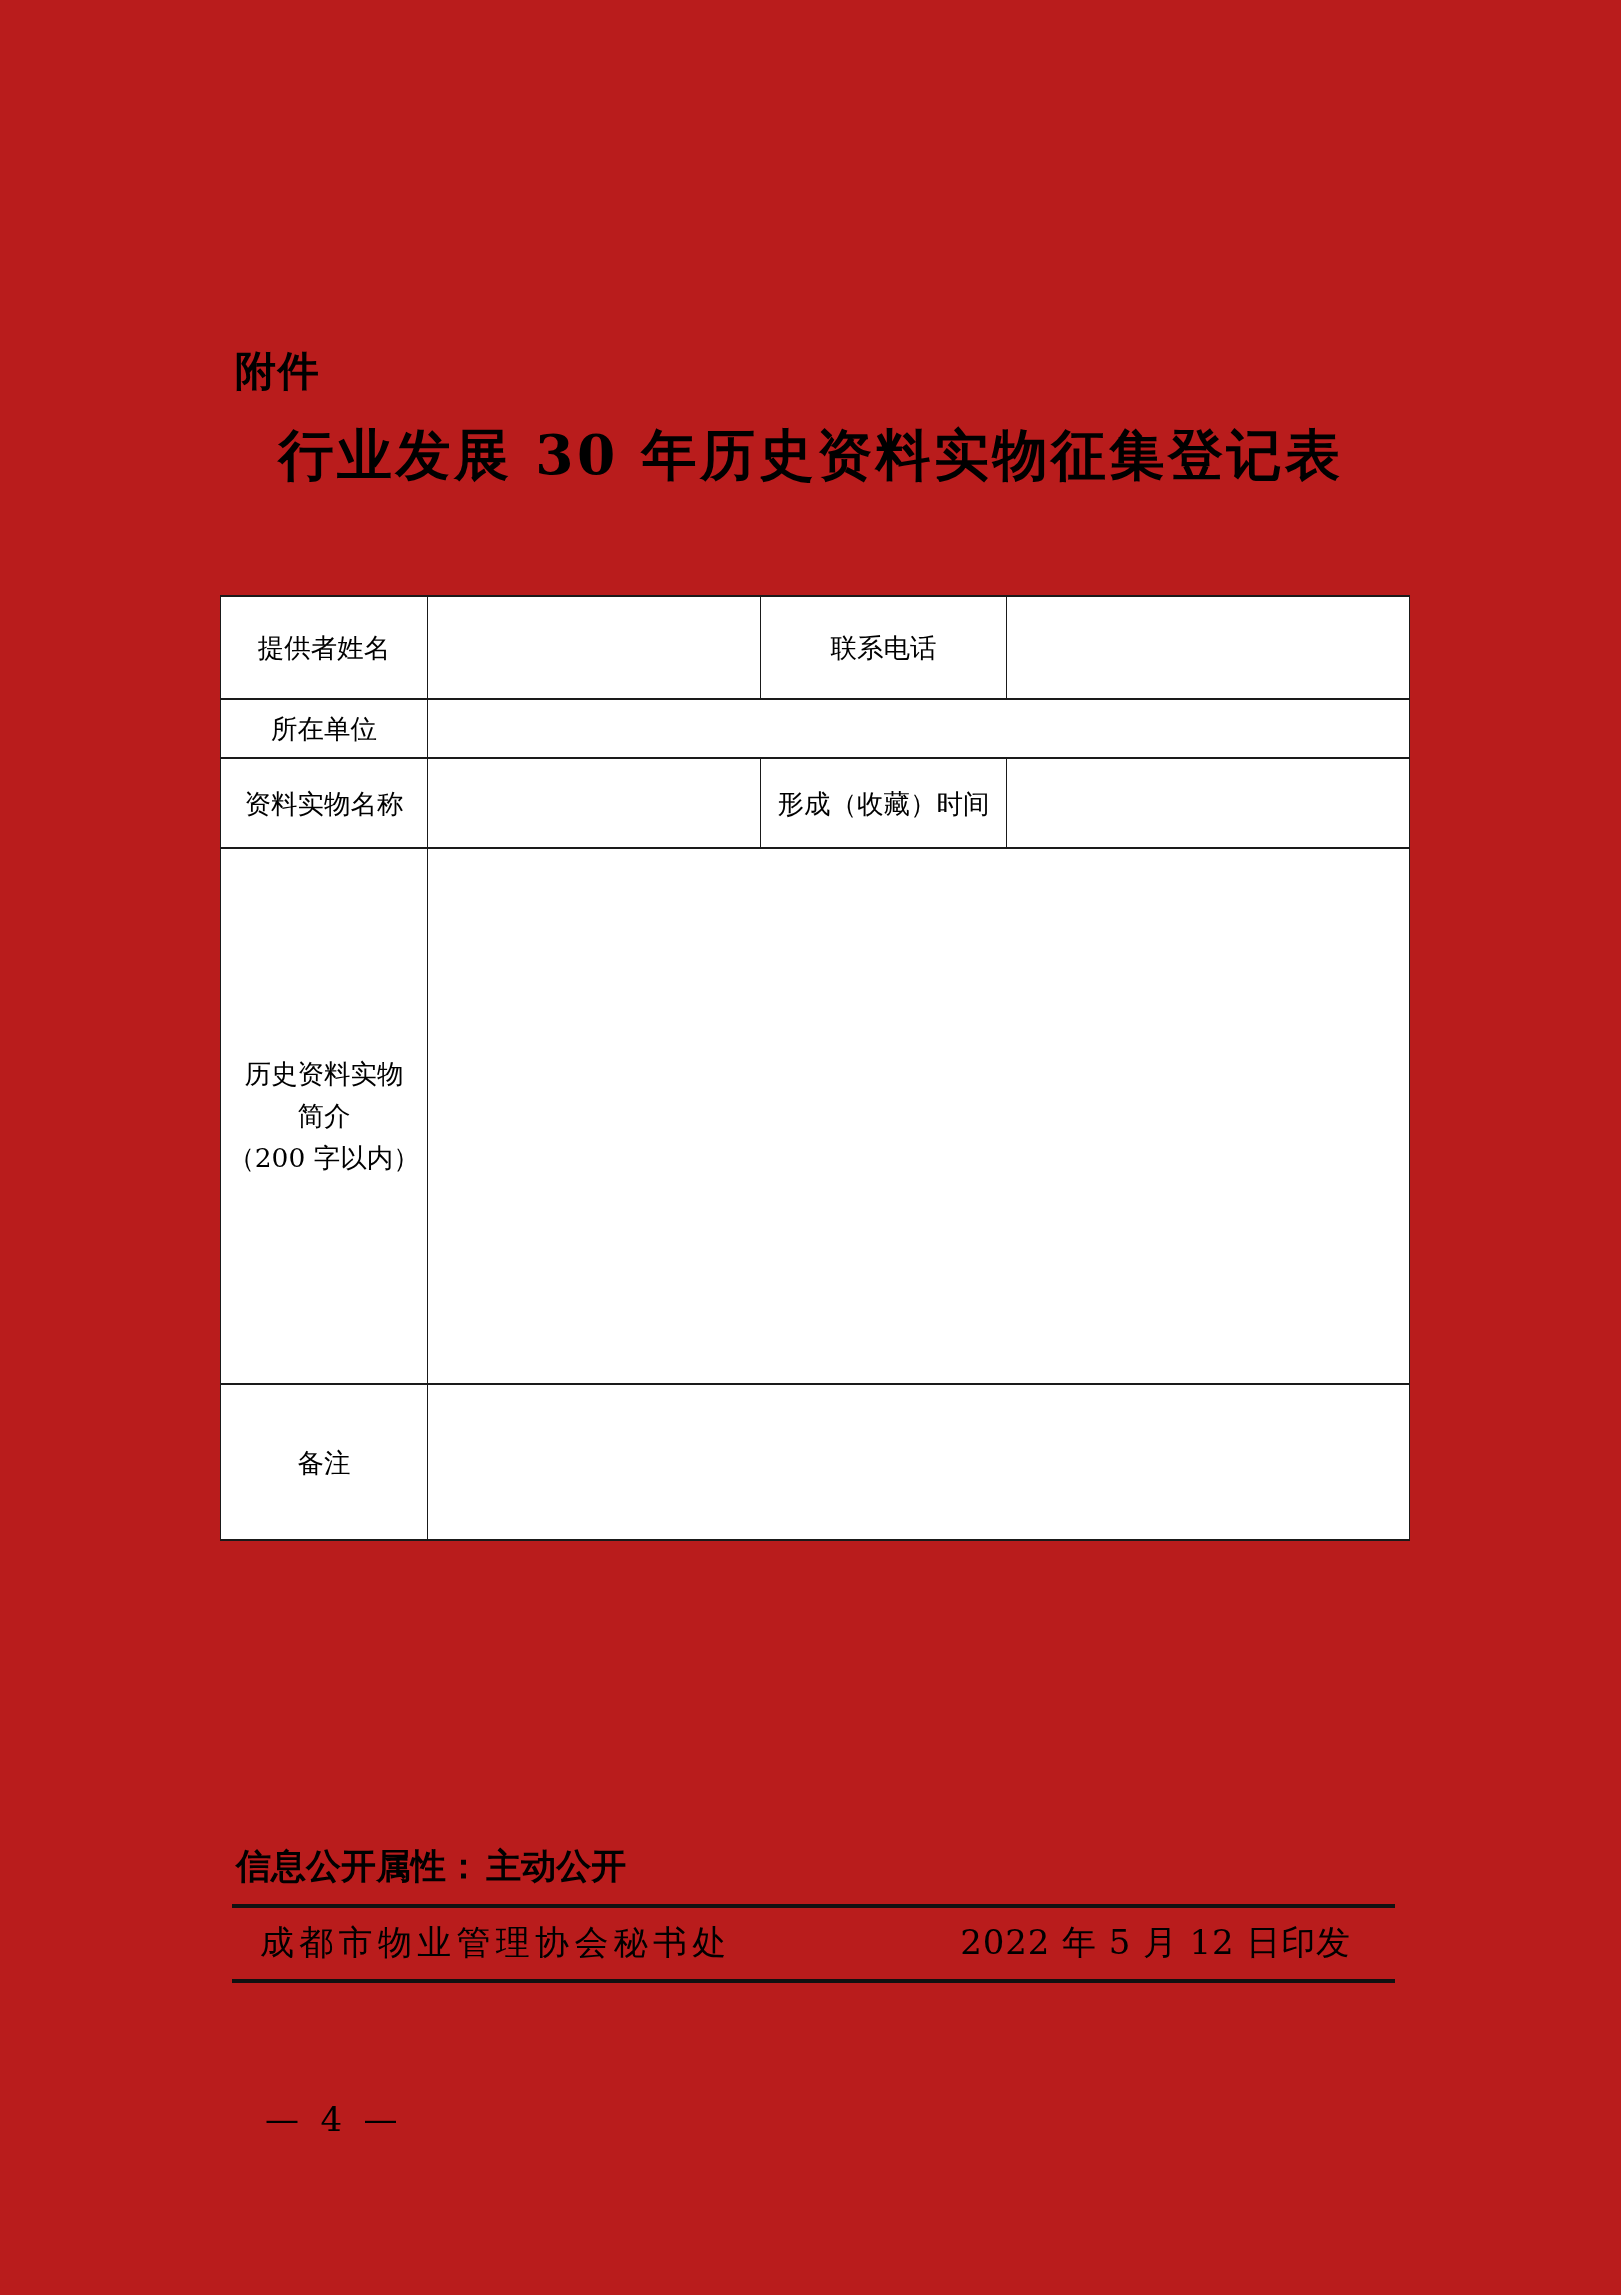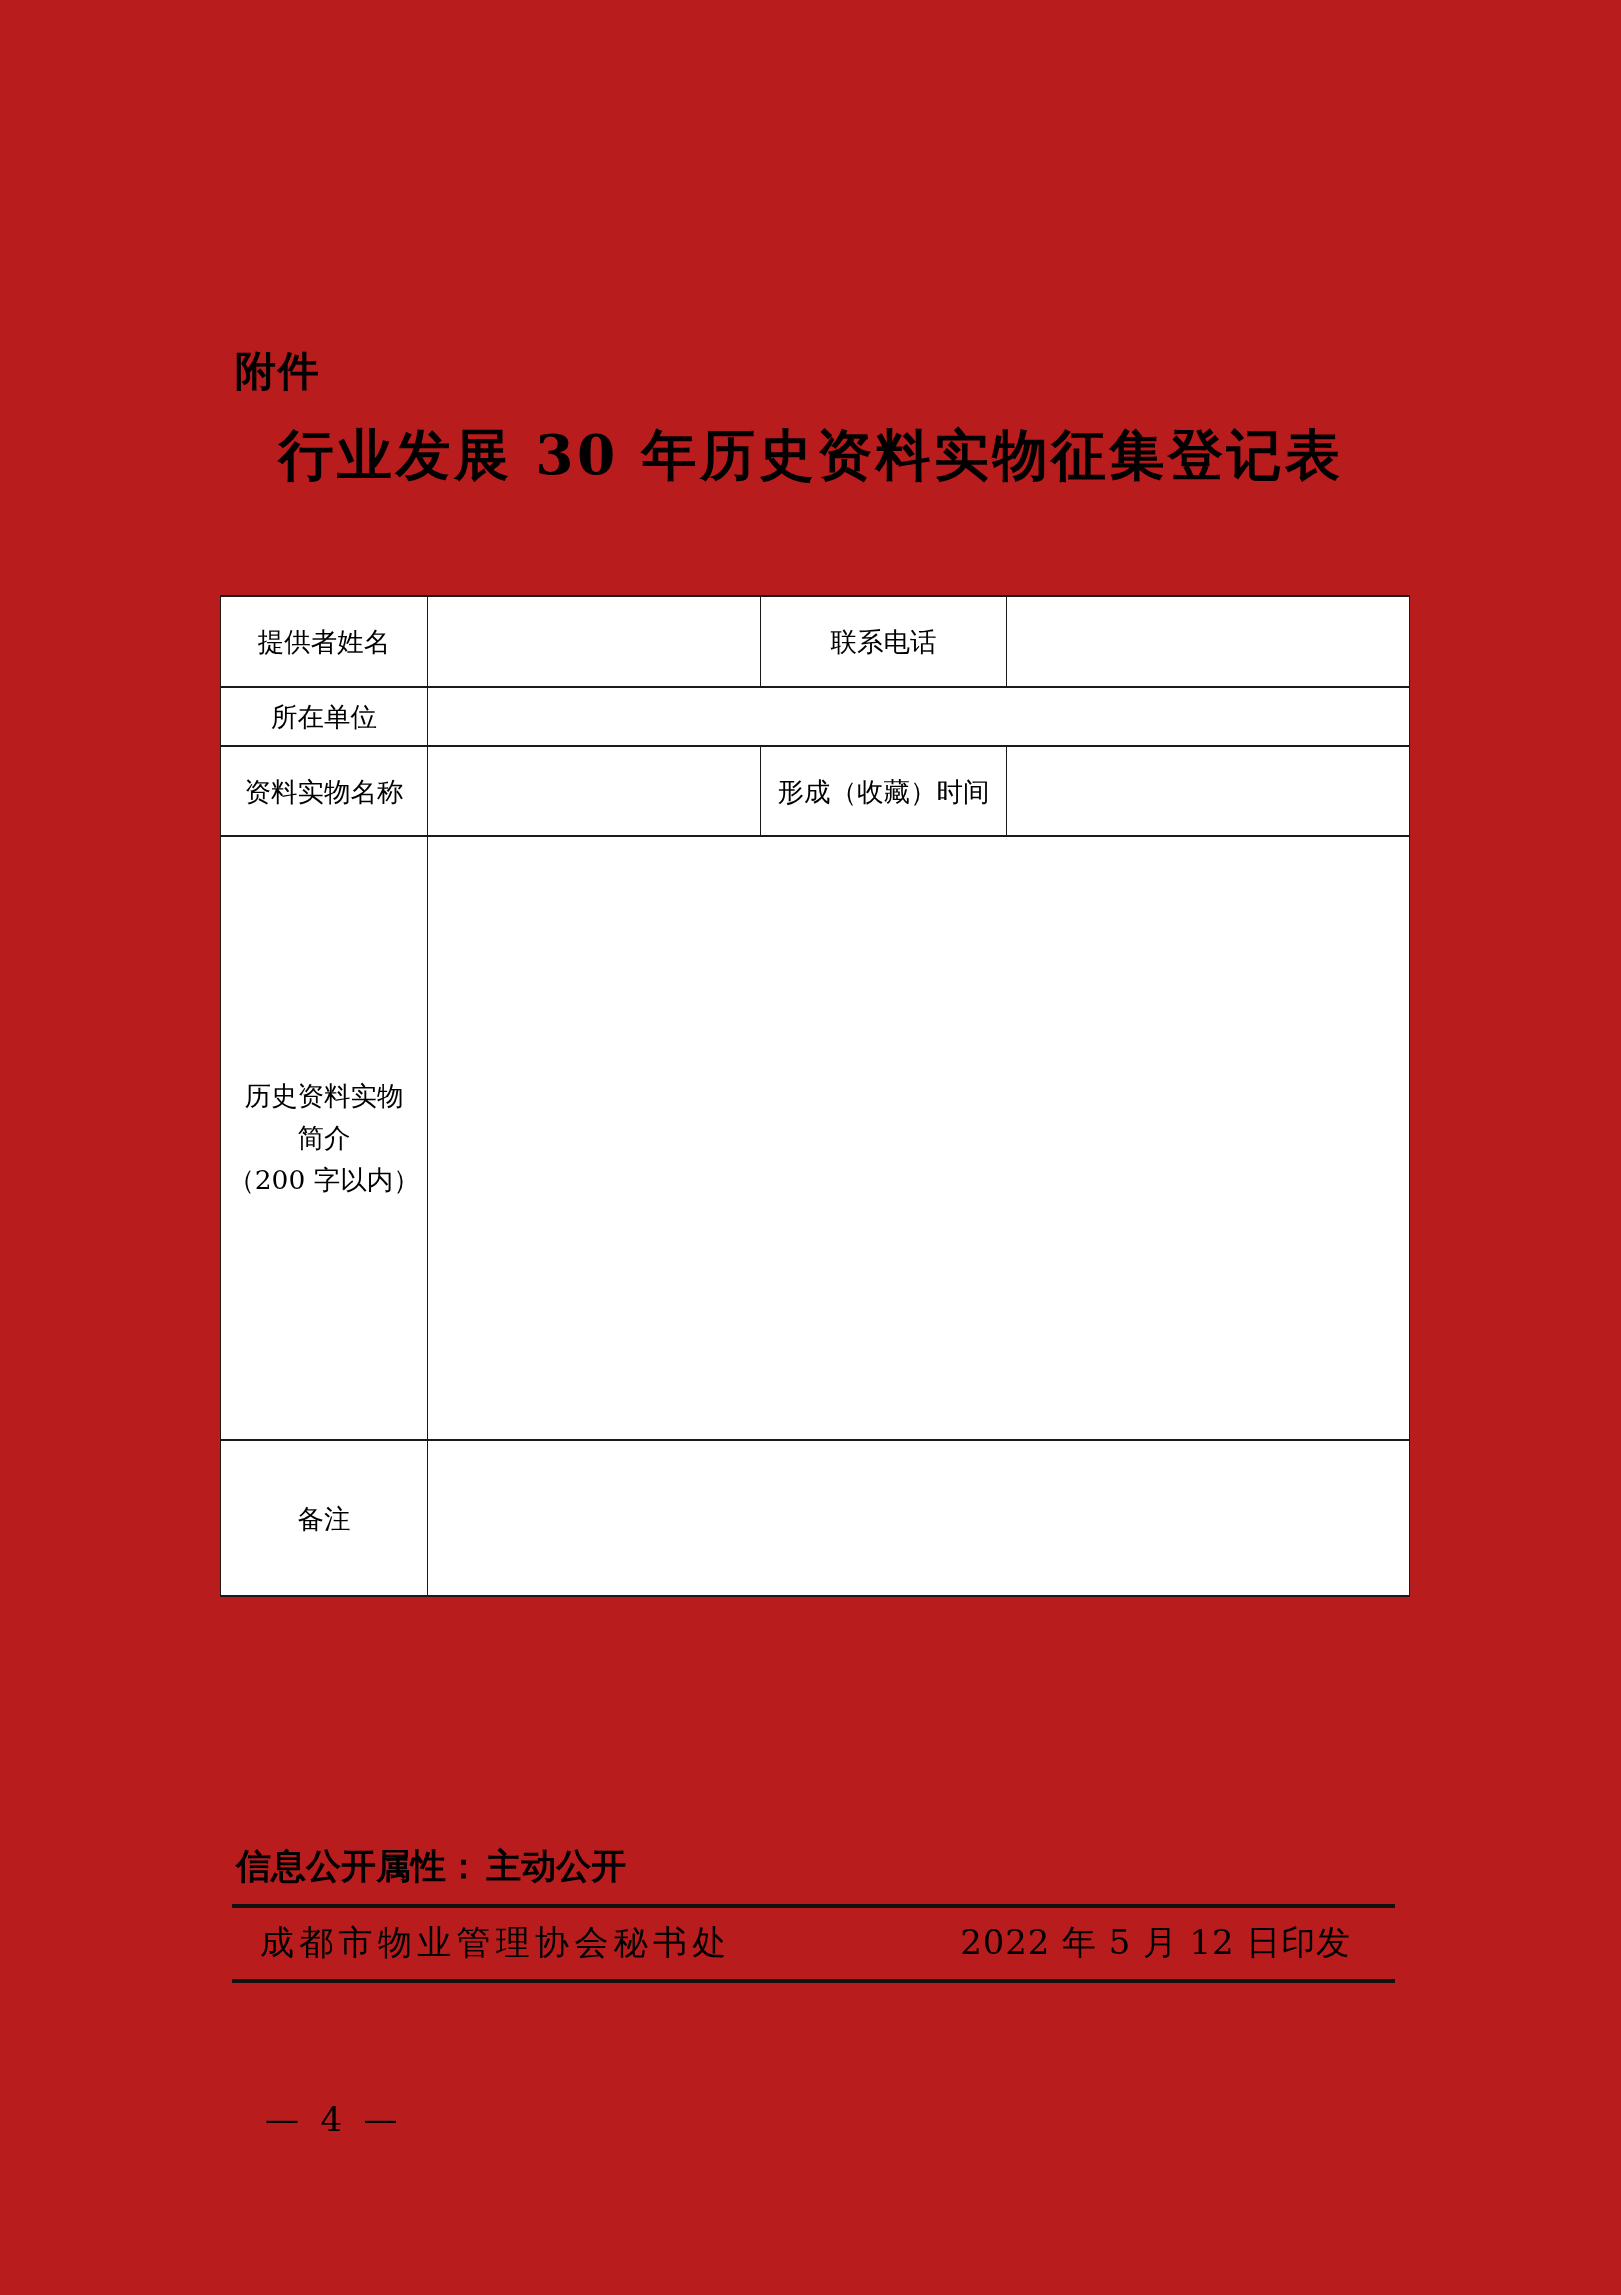--- a/index.html
+++ b/index.html
@@ -55,24 +55,24 @@
     border-left: 1.8px solid #1a1a1a;
     border-right: 1.8px solid #1a1a1a;
     border-top: 2.6px solid #1a1a1a;
     border-bottom: 2.6px solid #1a1a1a;
     font-size: 26.5px;
     text-align: center;
     vertical-align: middle;
     background: #ffffff;
     line-height: 39px;
   }
-  tr.row-1 { height: 91px; margin-top: 40px; }
+  tr.row-1 { height: 103px; margin-top: 40px; }
   tr.row-2 { height: 59px; }
   tr.row-3 { height: 90px; }
-  tr.row-4 { height: 604px; padding-left: 32px; }
+  tr.row-4 { height: 536px; padding-left: 32px; }
   tr.row-5 { height: 156px; }
   .intro-line { line-height: 42px; white-space: nowrap; }
 
   
   .disclosure {
     position: absolute;
     left: 236px;
     top: 1845px;
     font-size: 35px;
     line-height: 42px;

